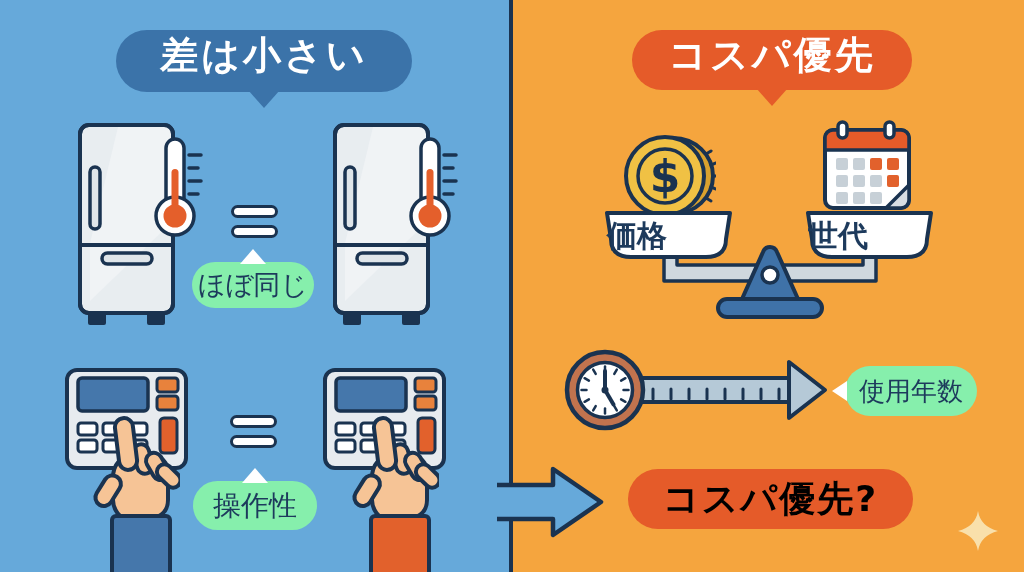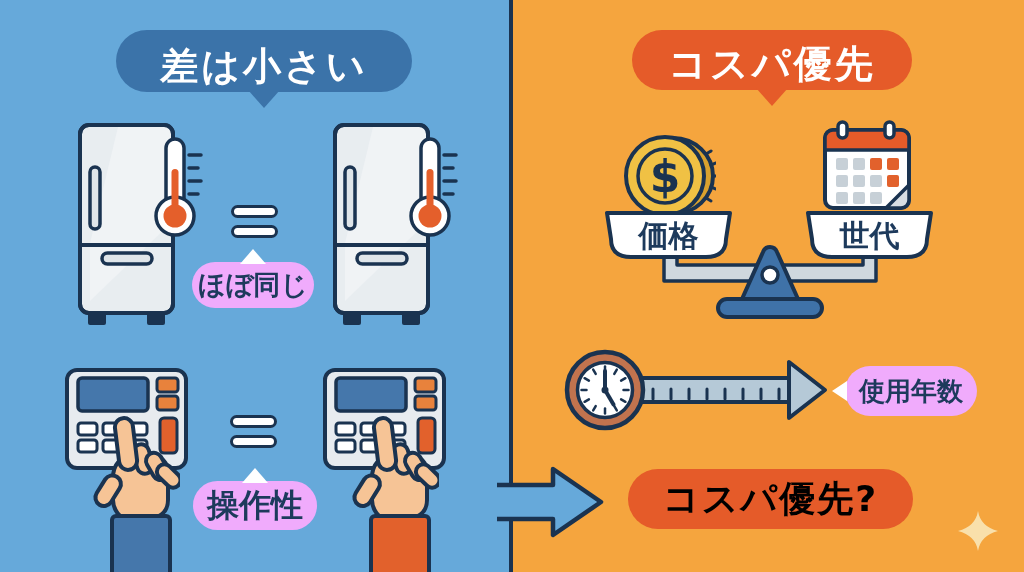--- a/index.html
+++ b/index.html
@@ -8,61 +8,61 @@
     font-family:"DejaVu Sans","Liberation Sans",sans-serif;
     -webkit-font-smoothing:antialiased;
   }
   .abs{position:absolute;}
   
   #left-bg{left:0;top:0;width:511px;height:572px;background:#66a9da;}
   #right-bg{left:511px;top:0;width:513px;height:572px;background:#f5a53e;}
   #divider{left:509px;top:0;width:4px;height:572px;background:#1a3350;}
   
   .title-pill{
-    height:62px;border-radius:31px;display:flex;align-items:flex-end;justify-content:center;
+    height:62px;border-radius:31px;display:flex;align-items:flex-start;justify-content:center;
     color:#fff;font-size:38px;font-weight:bold;letter-spacing:3px;z-index:3;
   }
   .title-pill::after{
     content:"";position:absolute;left:50%;bottom:-16px;margin-left:-16px;
     border-left:16px solid transparent;border-right:16px solid transparent;
     border-top:18px solid transparent;
   }
   #left-title{left:116px;top:30px;width:296px;background:#3b73a9;}
   #left-title::after{border-top-color:#3b73a9;}
   #right-title{left:632px;top:30px;width:280px;height:60px;background:#e55b29;}
   #right-title::after{border-top-color:#e55b29;}
   
   .bubble{
-    background:#f0abfc;color:#1d3a5c;font-weight:bold;z-index:4;
+    background:#86efac;color:#1d3a5c;font-weight:normal;z-index:4;
     display:flex;align-items:center;justify-content:center;
   }
   .tail-up::before{
     content:"";position:absolute;top:-13px;left:50%;margin-left:-13px;
     border-left:13px solid transparent;border-right:13px solid transparent;
     border-bottom:15px solid #fff;
   }
   .tail-left::before{
     content:"";position:absolute;left:-13px;top:50%;margin-top:-10px;
     border-top:10px solid transparent;border-bottom:10px solid transparent;
     border-right:15px solid #fff;
   }
   #fridge-bubble{left:192px;top:262px;width:122px;height:46px;border-radius:23px;font-size:27px;}
-  #panel-bubble{left:193px;top:481px;width:124px;height:49px;border-radius:25px;font-size:32px;text-align:right;}
+  #panel-bubble{left:193px;top:481px;width:124px;height:49px;border-radius:25px;font-size:28px;text-align:right;}
   #years-bubble{left:845px;top:366px;width:132px;height:50px;border-radius:25px;font-size:26px;text-align:right;}
   
   .equals{display:flex;flex-direction:column;gap:7px;z-index:2;}
   .equals .bar{
     width:47px;height:13px;background:#fff;border:3px solid #1a3350;
     border-radius:7px;box-sizing:border-box;
   }
   #equals-fridge{left:231px;top:205px;}
   #equals-panel{left:230px;top:415px;}
   
   .pan-label{
-    width:123px;height:36px;display:flex;align-items:center;justify-content:center;
+    width:123px;height:36px;display:flex;align-items:center;
     color:#1d3a5c;font-size:30px;font-weight:bold;z-index:3;
   }
   #price-label{left:607px;top:218px;}
   #generation-label{left:808px;top:218px;}
   
   #conclusion-pill{
     left:628px;top:469px;width:285px;height:60px;border-radius:30px;background:#e55b29;
     display:flex;align-items:center;justify-content:center;color:#000000;
     font-size:36px;font-weight:bold;letter-spacing:2px;z-index:3;
   }

